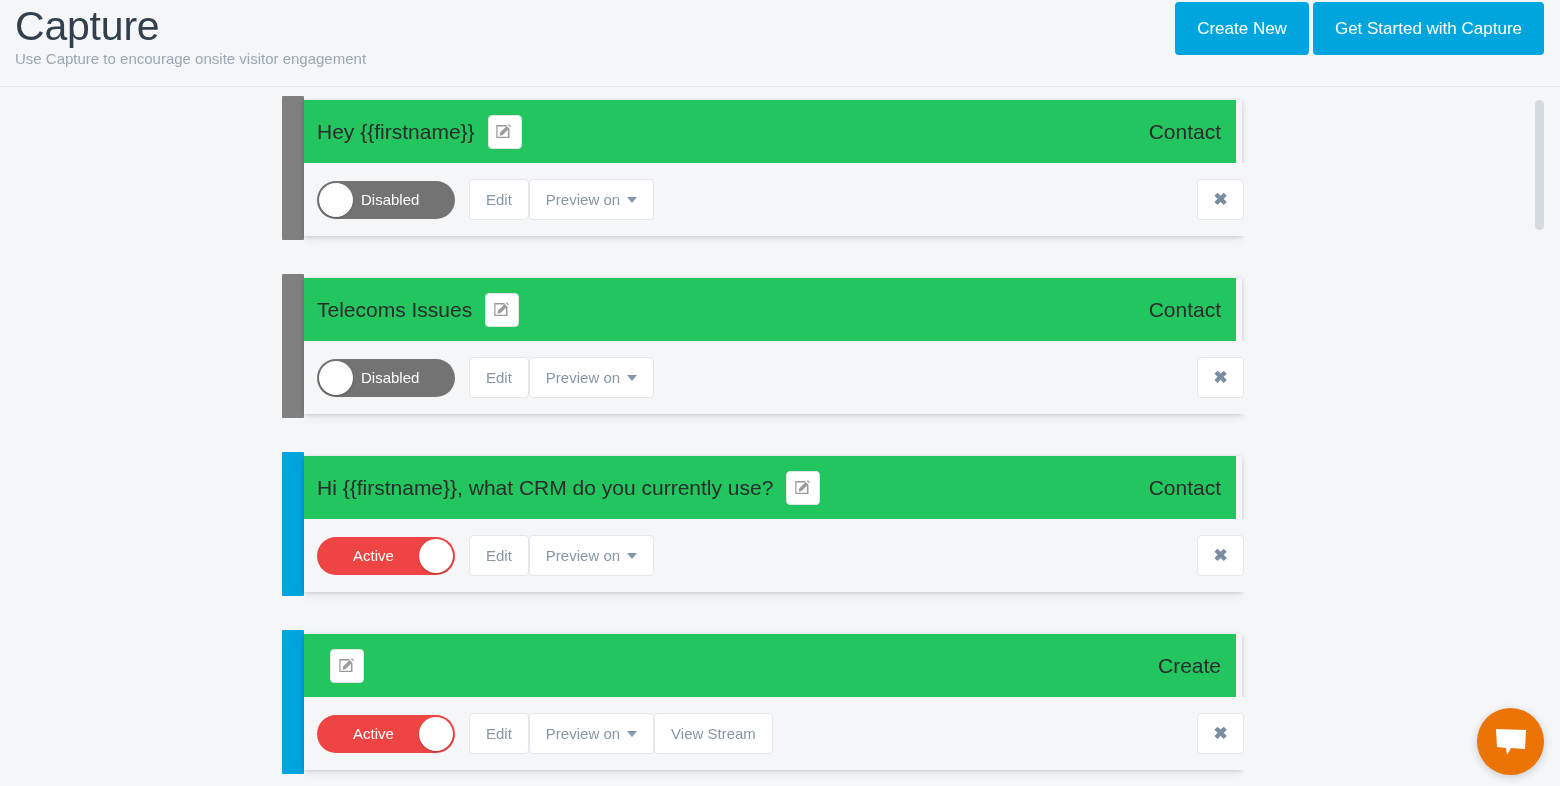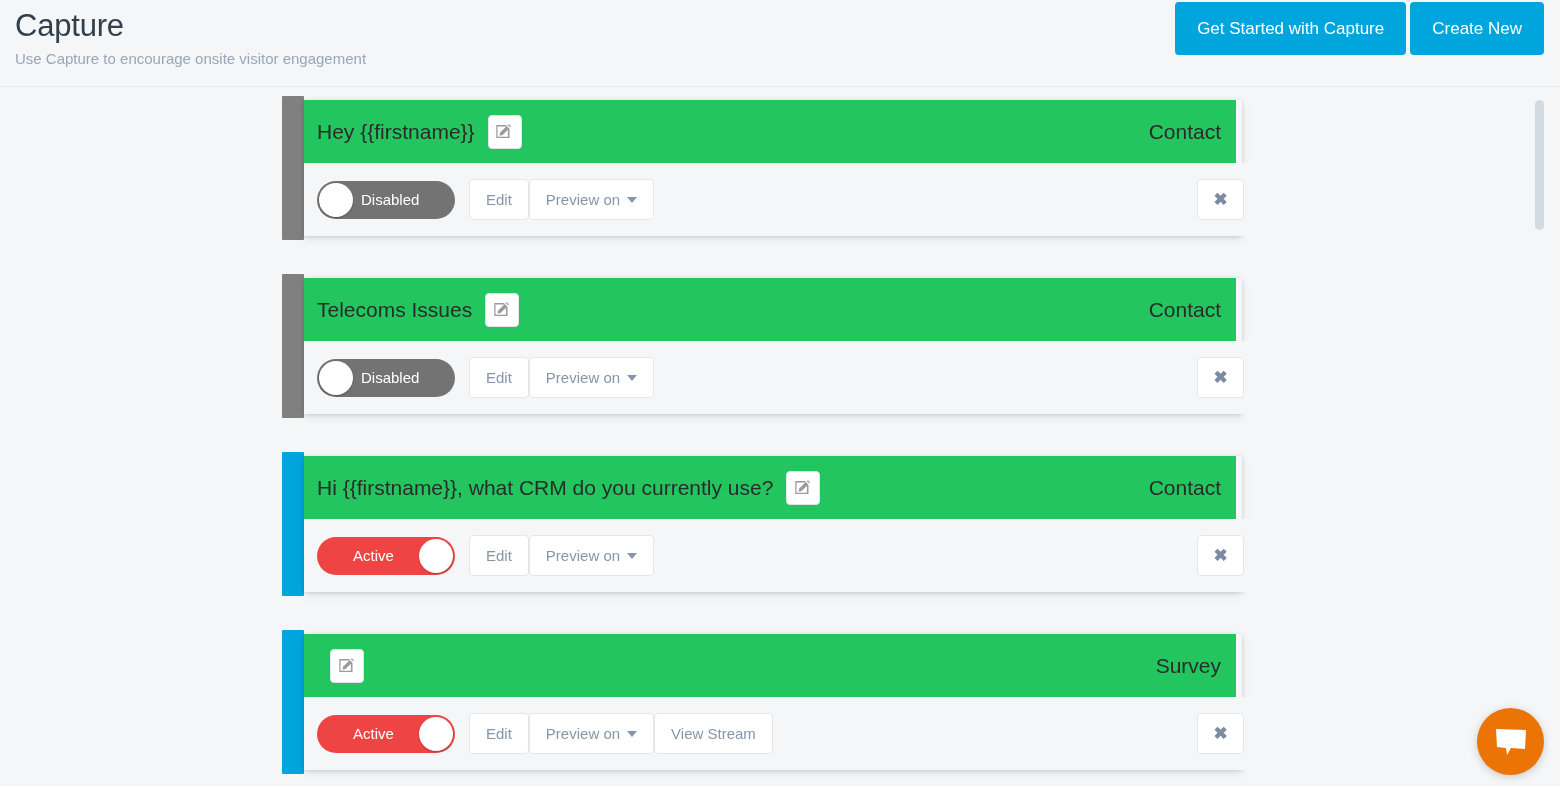--- a/index.html
+++ b/index.html
@@ -19,21 +19,21 @@
     height: 87px;
     background: #f4f6f8;
     border-bottom: 1px solid #e3e7eb;
   }
   .header-titles {
     position: absolute;
     left: 15px;
     top: 4px;
   }
   .page-title {
-    font-size: 31px;
+    font-size: 41px;
     font-weight: 400;
     color: #32404e;
     line-height: 44px;
     letter-spacing: -0.2px;
   }
   .page-subtitle {
     font-size: 15px;
     color: #9aa7b4;
     line-height: 22px;
     font-weight: 400;
@@ -252,22 +252,22 @@
 </style>
 </head>
 <body>
 
 <div class="page-header">
   <div class="header-titles">
     <div class="page-title">Capture</div>
     <div class="page-subtitle">Use Capture to encourage onsite visitor engagement</div>
   </div>
   <div class="header-actions">
+    <button class="btn-primary">Create New</button>
     <button class="btn-primary">Get Started with Capture</button>
-    <button class="btn-primary">Create New</button>
   </div>
 </div>
 
 <div class="scroll-area">
   <div class="cards-wrap" id="cards-wrap">
       <div class="card">
         <div class="card-accent gray"></div>
         <div class="card-body">
           <div class="card-head">
             <span class="card-title">Hey {{firstname}}</span>
@@ -354,21 +354,21 @@
         <div class="card-accent blue"></div>
         <div class="card-body">
           <div class="card-head">
             <span class="edit-icon-btn">
               <svg width="17" height="17" viewBox="0 0 17 17">
                 <path d="M1.5 3.5 h9 v-1.6 h-10.2 v13.2 h13.2 v-9.4 h-1.6 v8 h-10.4 z" fill="#9a9a9a"></path>
                 <path d="M4.2 9.6 l6.6-6.6 2.4 2.4 -6.6 6.6 -3 0.7 z" fill="#9a9a9a"></path>
                 <path d="M11.6 2.2 l1.3-1.3 2.4 2.4 -1.3 1.3 z" fill="#b5b5b5"></path>
               </svg>
             </span>
-            <span class="card-type">Survey</span>
+            <span class="card-type">Create</span>
           </div>
           <div class="card-foot">
             <div class="toggle on">
               <span class="tlabel">Active</span>
               <span class="knob"></span>
             </div>
             <button class="btn-light">Edit</button>
             <button class="btn-light">
               <span>Preview on</span>
               <span class="caret"></span>

